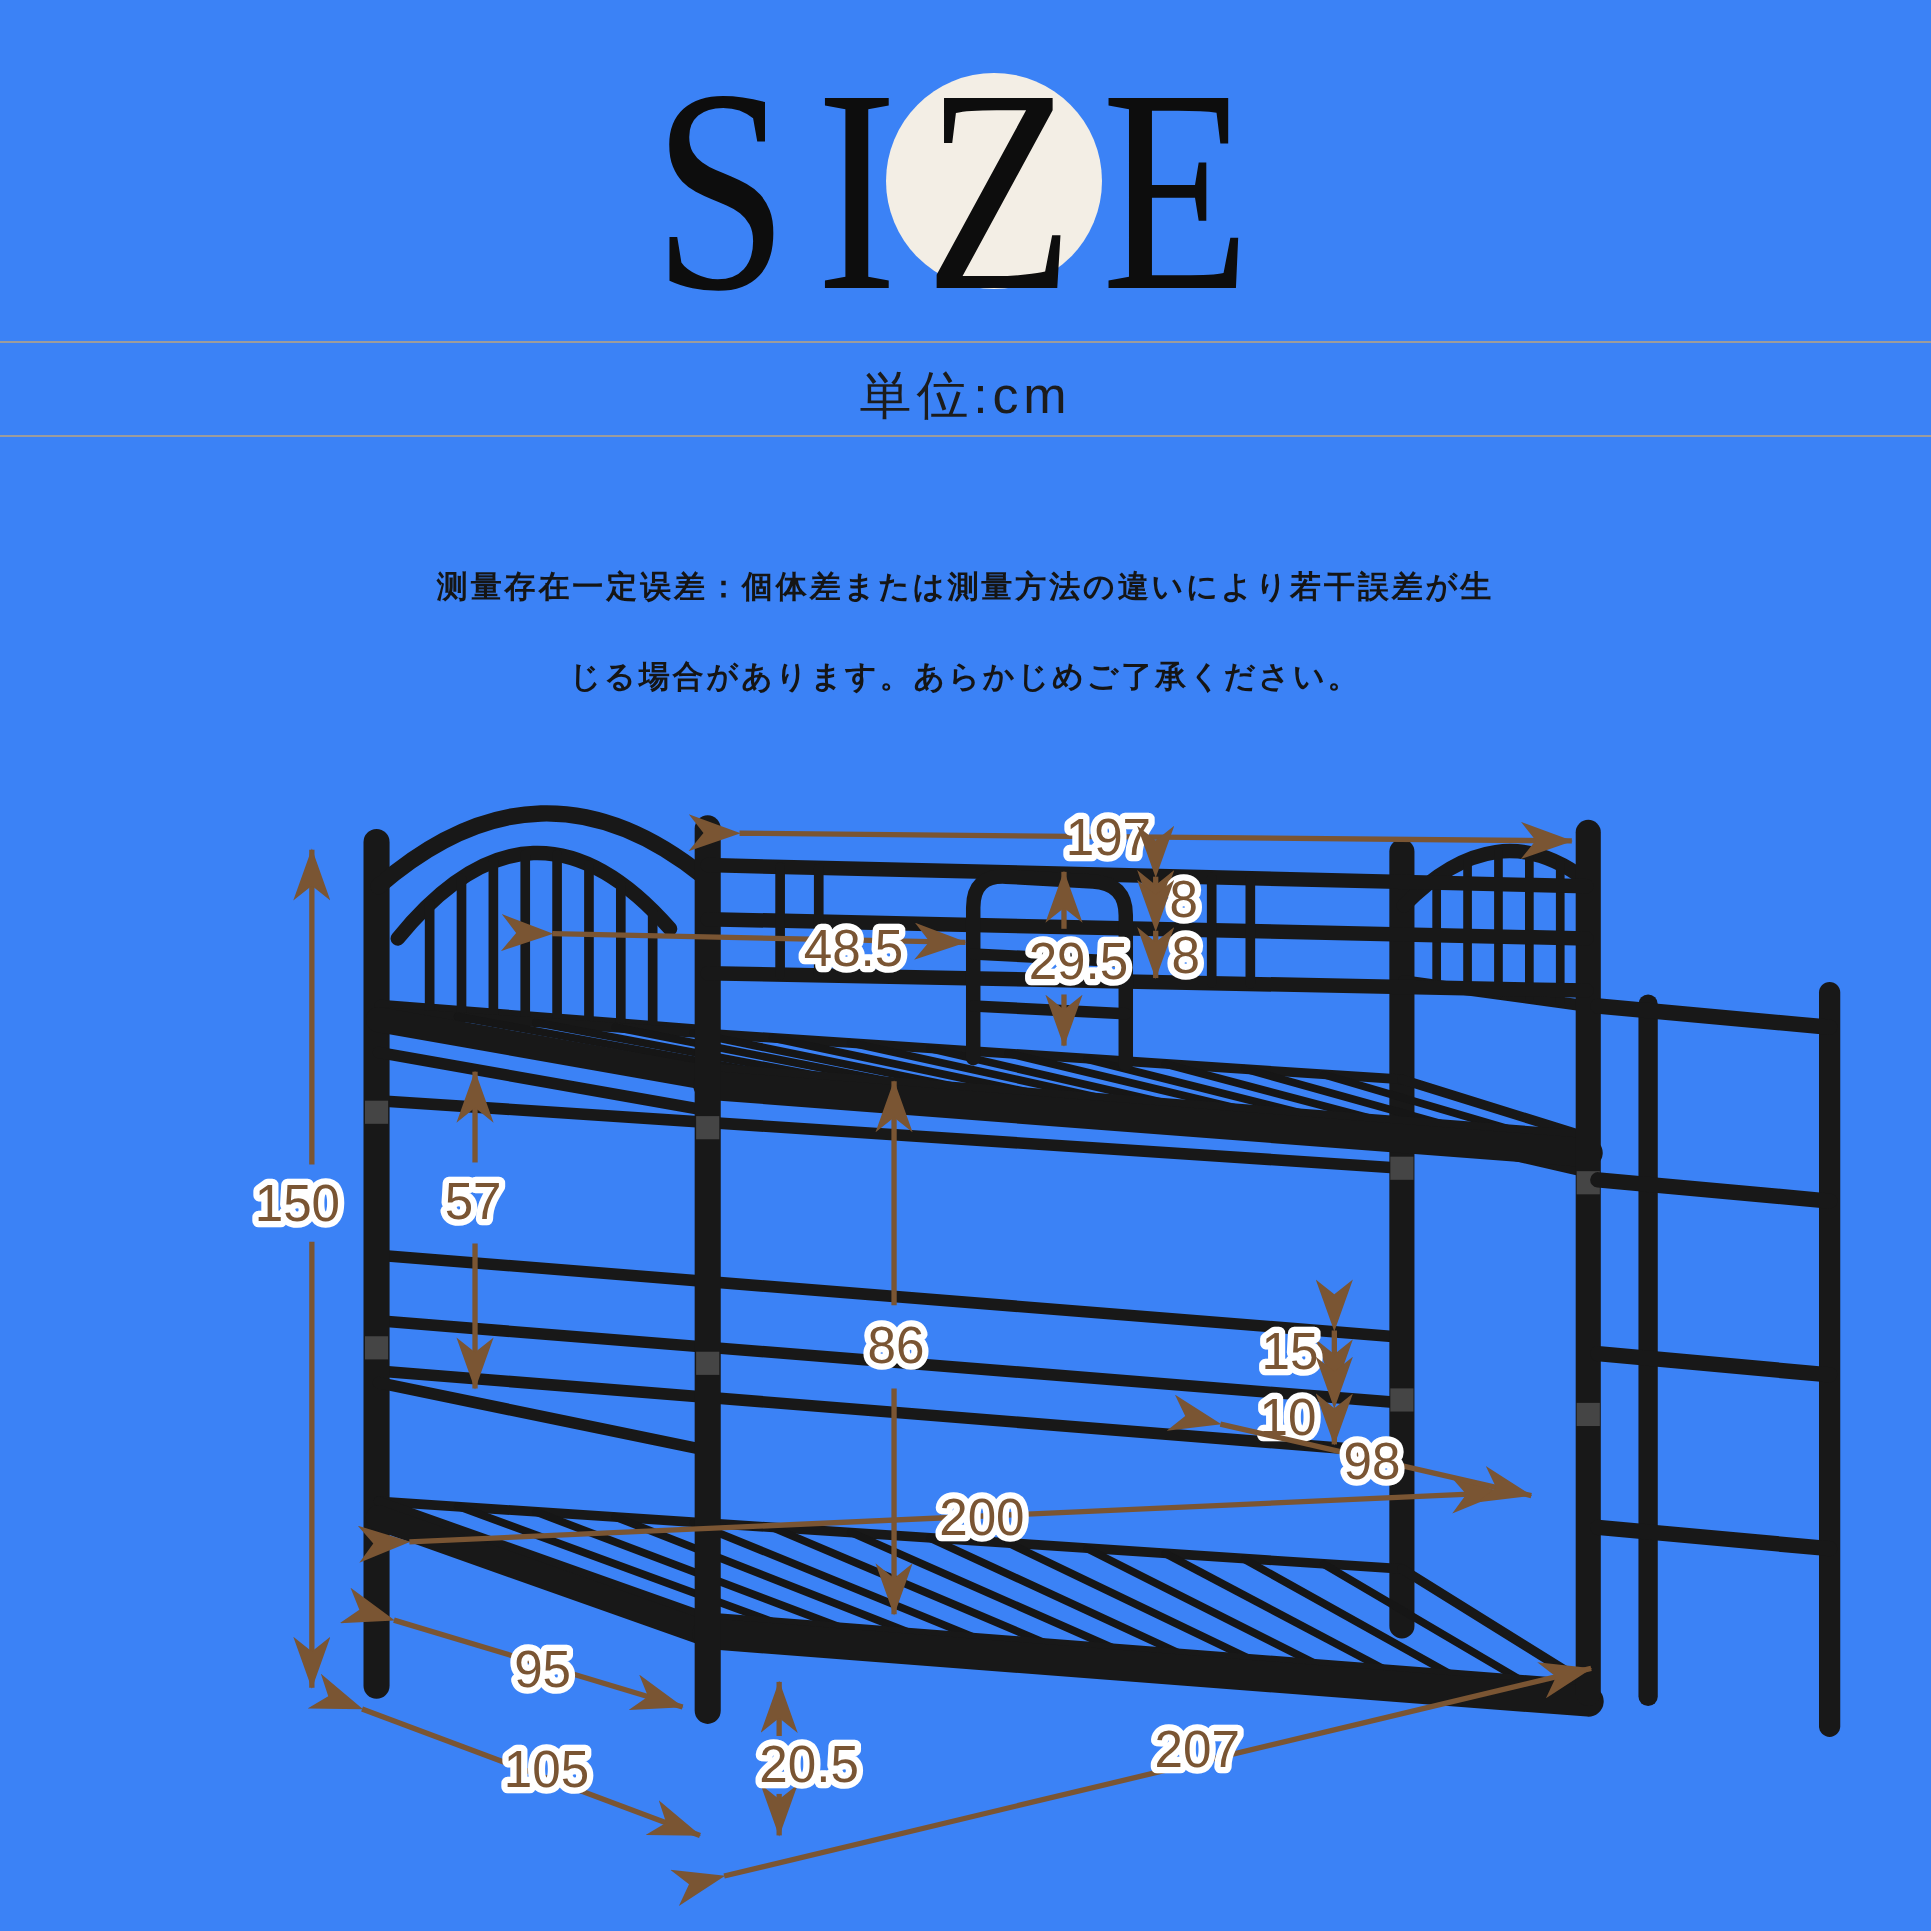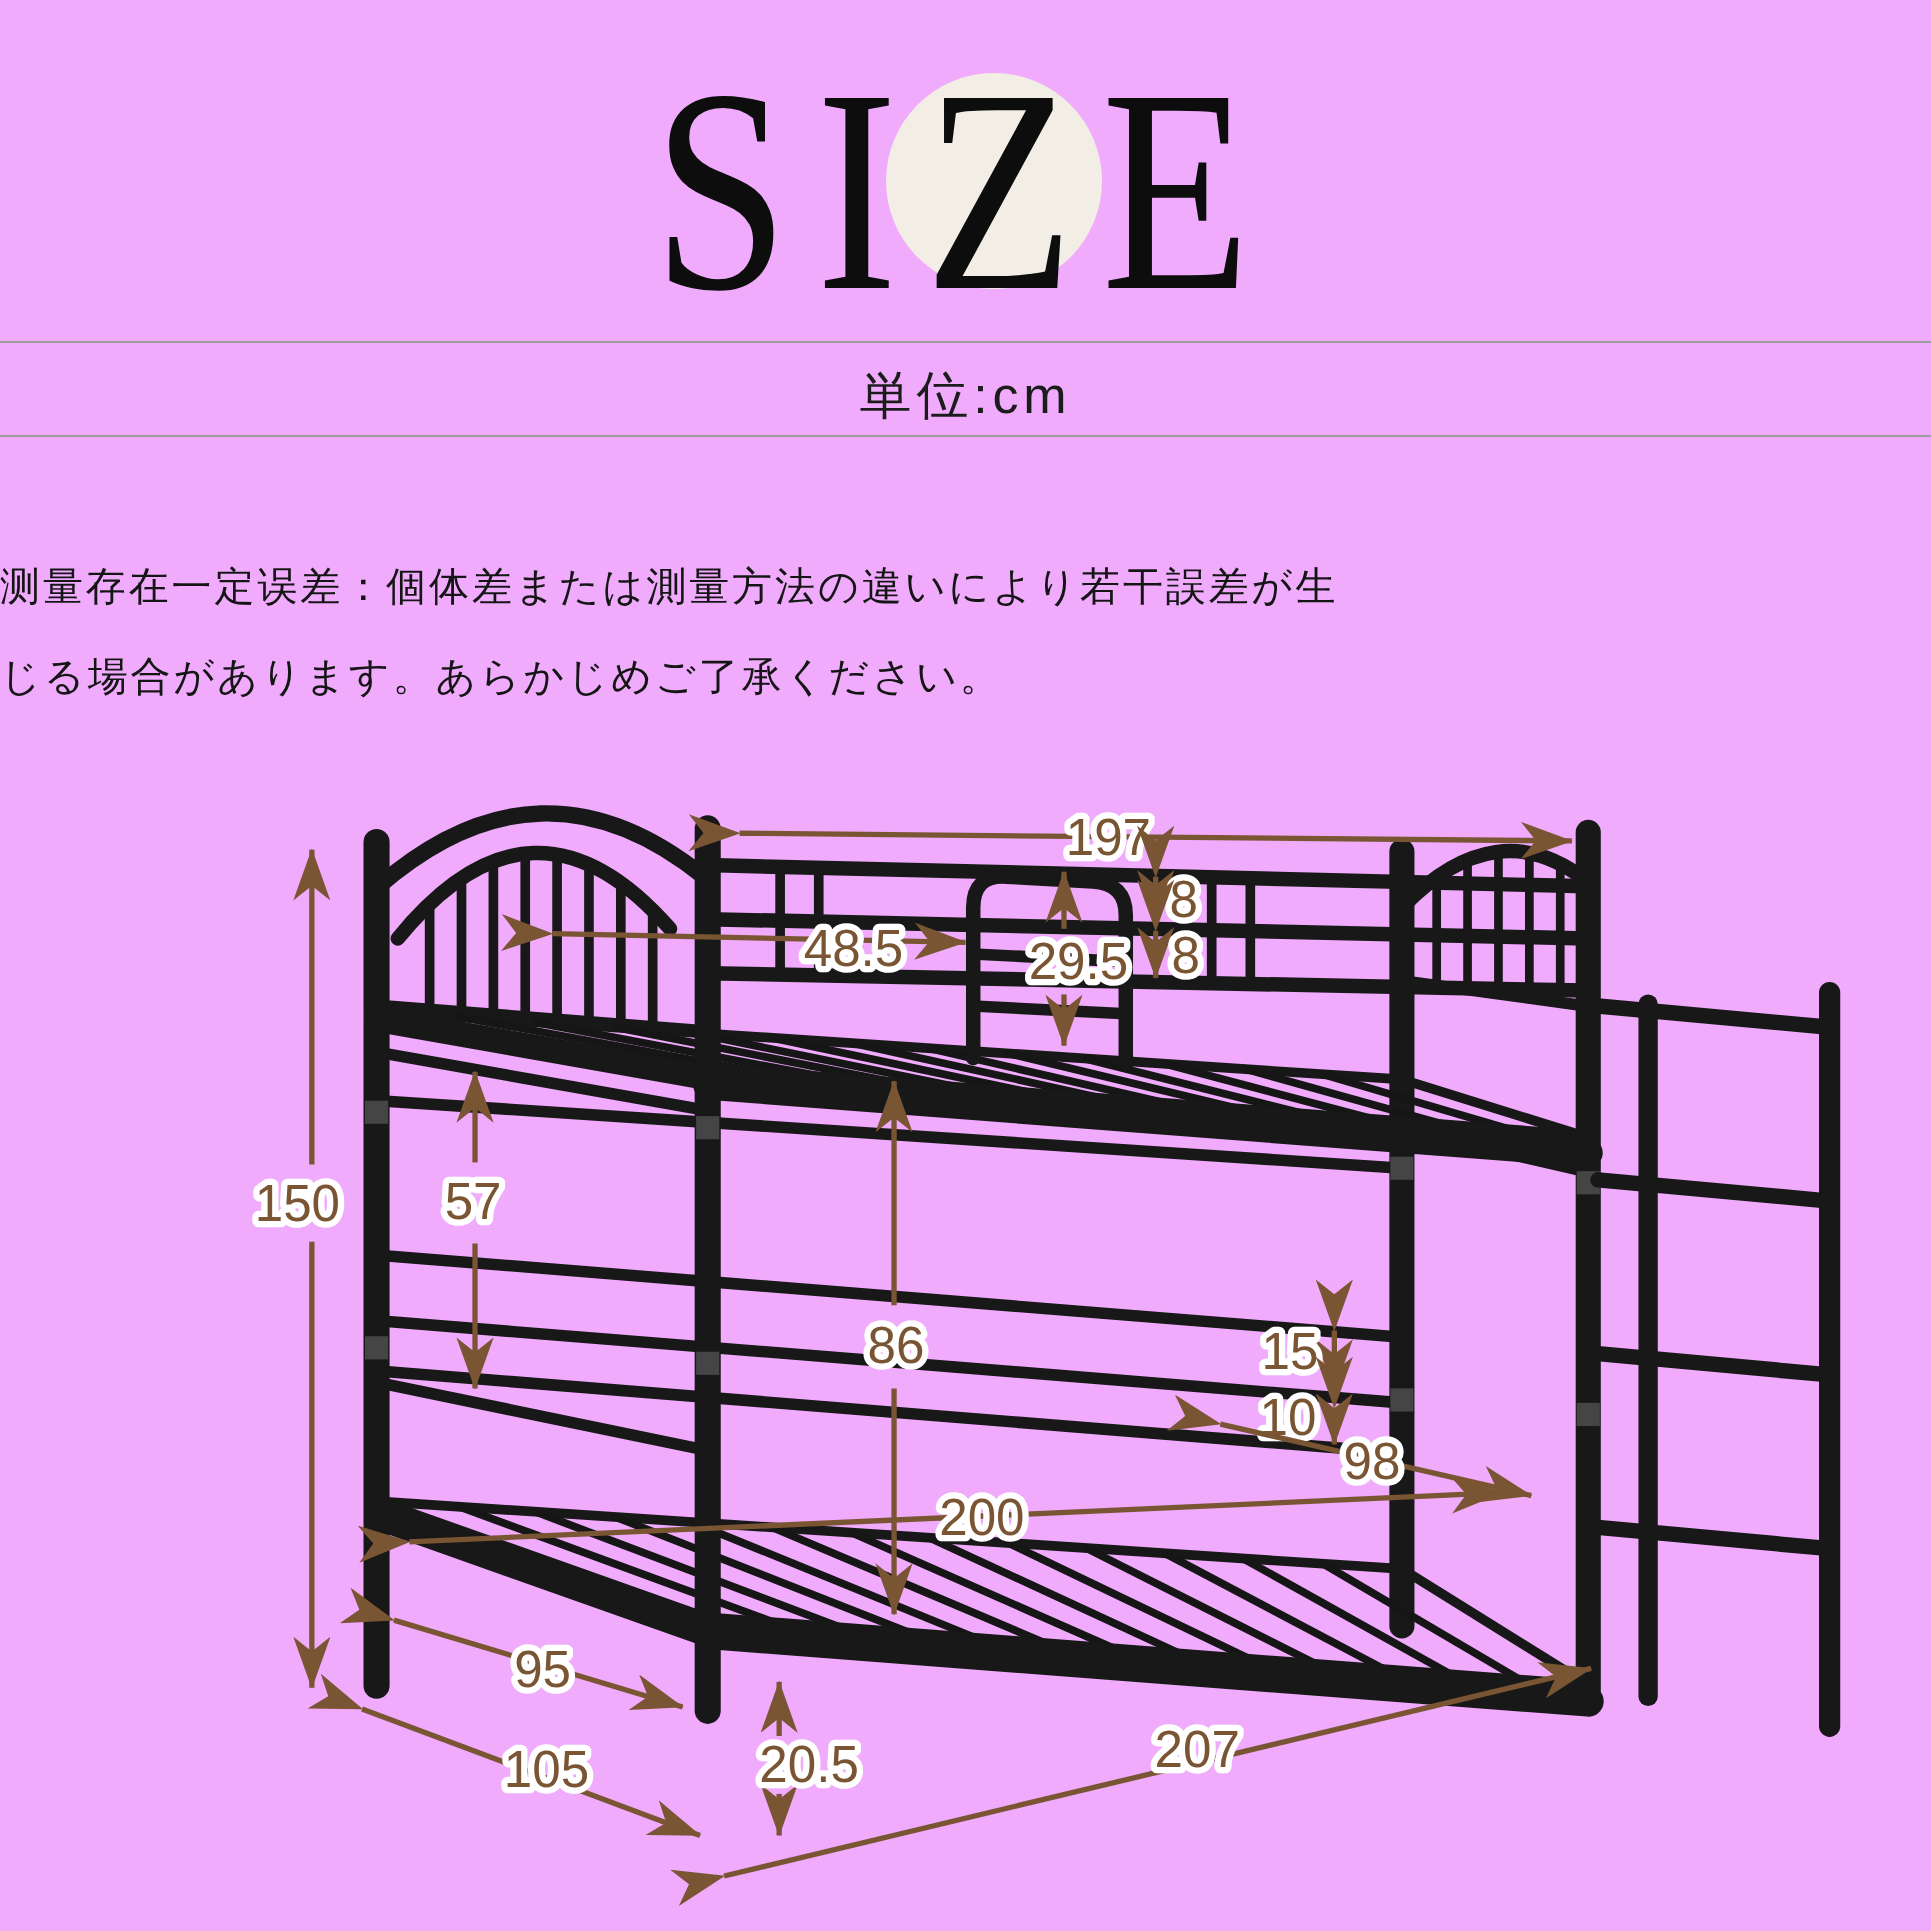--- a/index.html
+++ b/index.html
@@ -1,32 +1,32 @@
 <!DOCTYPE html>
 <html><head>
 <meta charset="utf-8">
 <style>
   html,body{margin:0;padding:0;background:#ffffff;}
-  .stage{position:relative;width:1931px;height:1931px;background:#f0abfc;overflow:hidden;
+  .stage{position:relative;width:1931px;height:1931px;background:#3b82f6;overflow:hidden;
          font-family:"Liberation Sans",sans-serif;}
   
   .accent-circle{position:absolute;left:886px;top:73px;width:216px;height:216px;
                  border-radius:50%;background:#f3eee5;}
   .page-title{position:absolute;left:0;right:0;top:46px;margin:0;text-align:center;
               font-family:"Liberation Serif","DejaVu Serif",serif;font-weight:500;
               font-size:290px;line-height:290px;letter-spacing:33px;color:#0d0d0d;
               transform:scaleX(.84);}
   .divider{position:absolute;left:0;width:1931px;height:1.9px;background:#9c9c9c;}
   .divider.d1{top:341px;}
   .divider.d2{top:435px;}
   .unit-label{position:absolute;left:0;right:0;top:361px;text-align:center;
               font-size:52px;letter-spacing:4.8px;color:#1c1c1c;
               font-family:Liberation Sans, sans-serif;}
-  .disclaimer{position:absolute;left:0;right:0;top:541px;text-align:left;
-              font-size:40px;font-weight:normal;letter-spacing:2.9px;line-height:90px;color:#151515;
+  .disclaimer{position:absolute;left:0;right:0;top:541px;text-align:center;
+              font-size:31px;font-weight:bold;letter-spacing:2.9px;line-height:90px;color:#151515;
               font-family:"DejaVu Sans","Liberation Sans",sans-serif;}
   
   .diagram-svg{position:absolute;left:0;top:0;}
   .metal{stroke:#181818;fill:none;stroke-linecap:round;}
   .slat{stroke:#161616;stroke-width:8;}
   .dimline{stroke:#7a5533;stroke-width:5.5;fill:none;}
   .dim{font-family:"Liberation Sans",sans-serif;font-size:53px;font-weight:500;
        fill:#7a5533;stroke:#ffffff;stroke-width:13px;paint-order:stroke fill;
        stroke-linejoin:round;text-anchor:middle;}
   .joint{stroke:#454545;stroke-width:24;}

